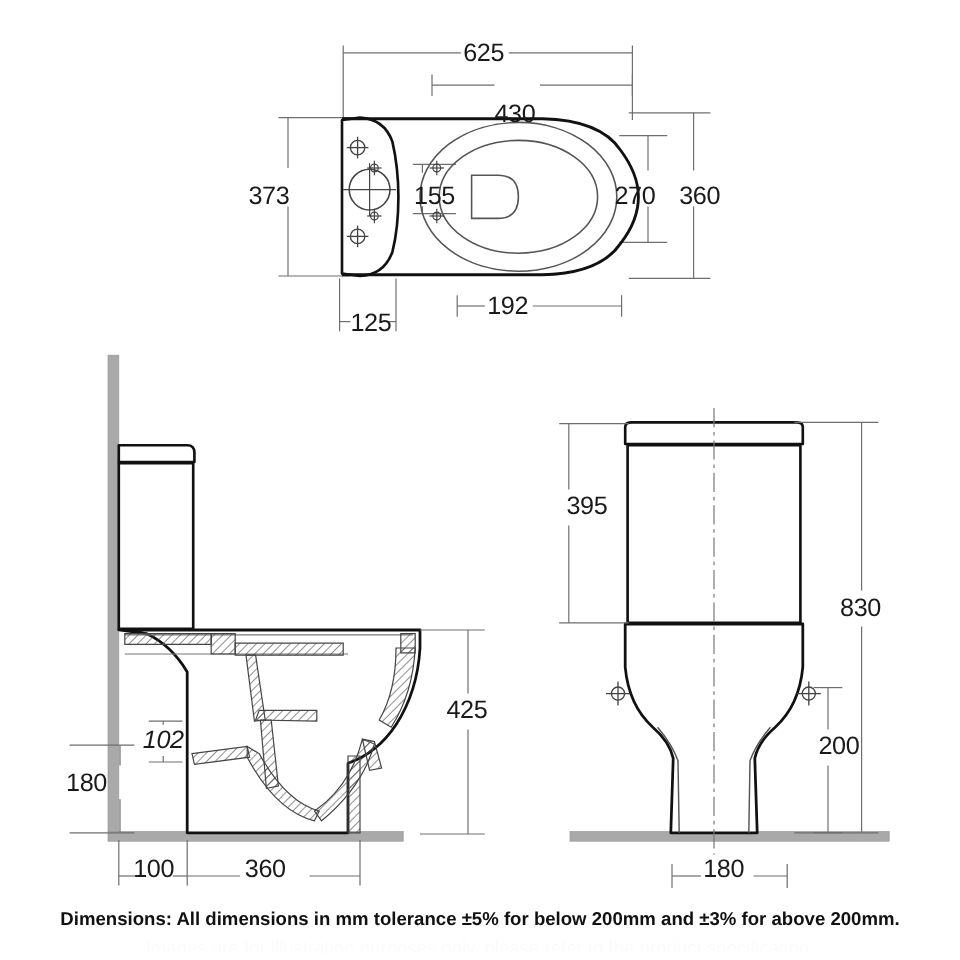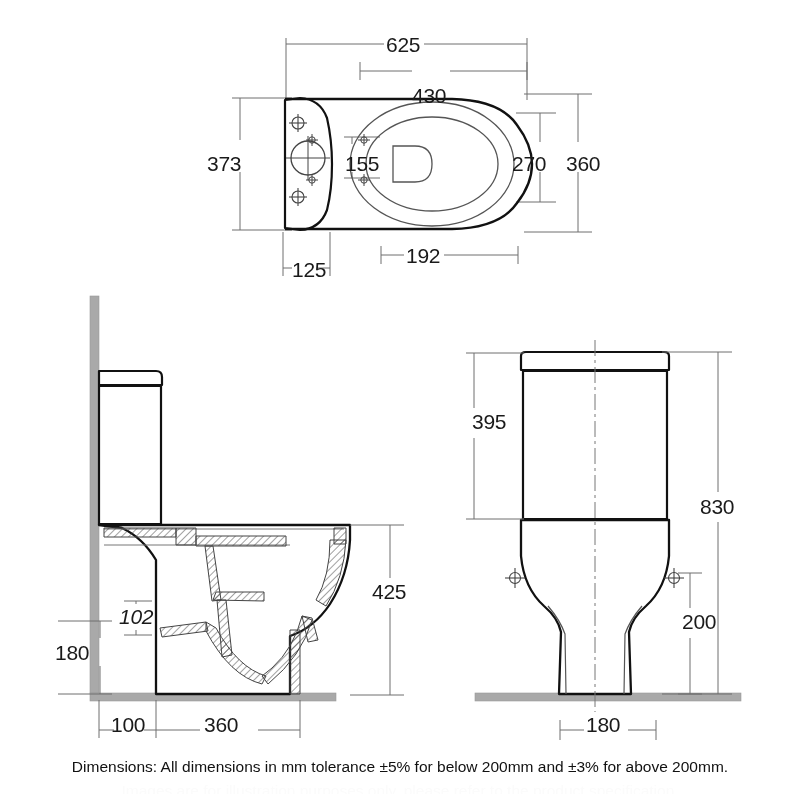--- a/index.html
+++ b/index.html
@@ -38,20 +38,21 @@
   #footer-note {
     position: absolute;
     left: 0;
     top: 758px;
     width: 800px;
     text-align: center;
     font-family: "Liberation Sans", sans-serif;
     font-size: 15.5px;
     color: #111111;
     white-space: nowrap;
+    font-weight: bold;
   }
   #footer-note-2 {
     position: absolute;
     left: 0;
     top: 782px;
     width: 800px;
     text-align: center;
     font-family: "Liberation Sans", sans-serif;
     font-size: 15.5px;
     color: #fbfbfb;

